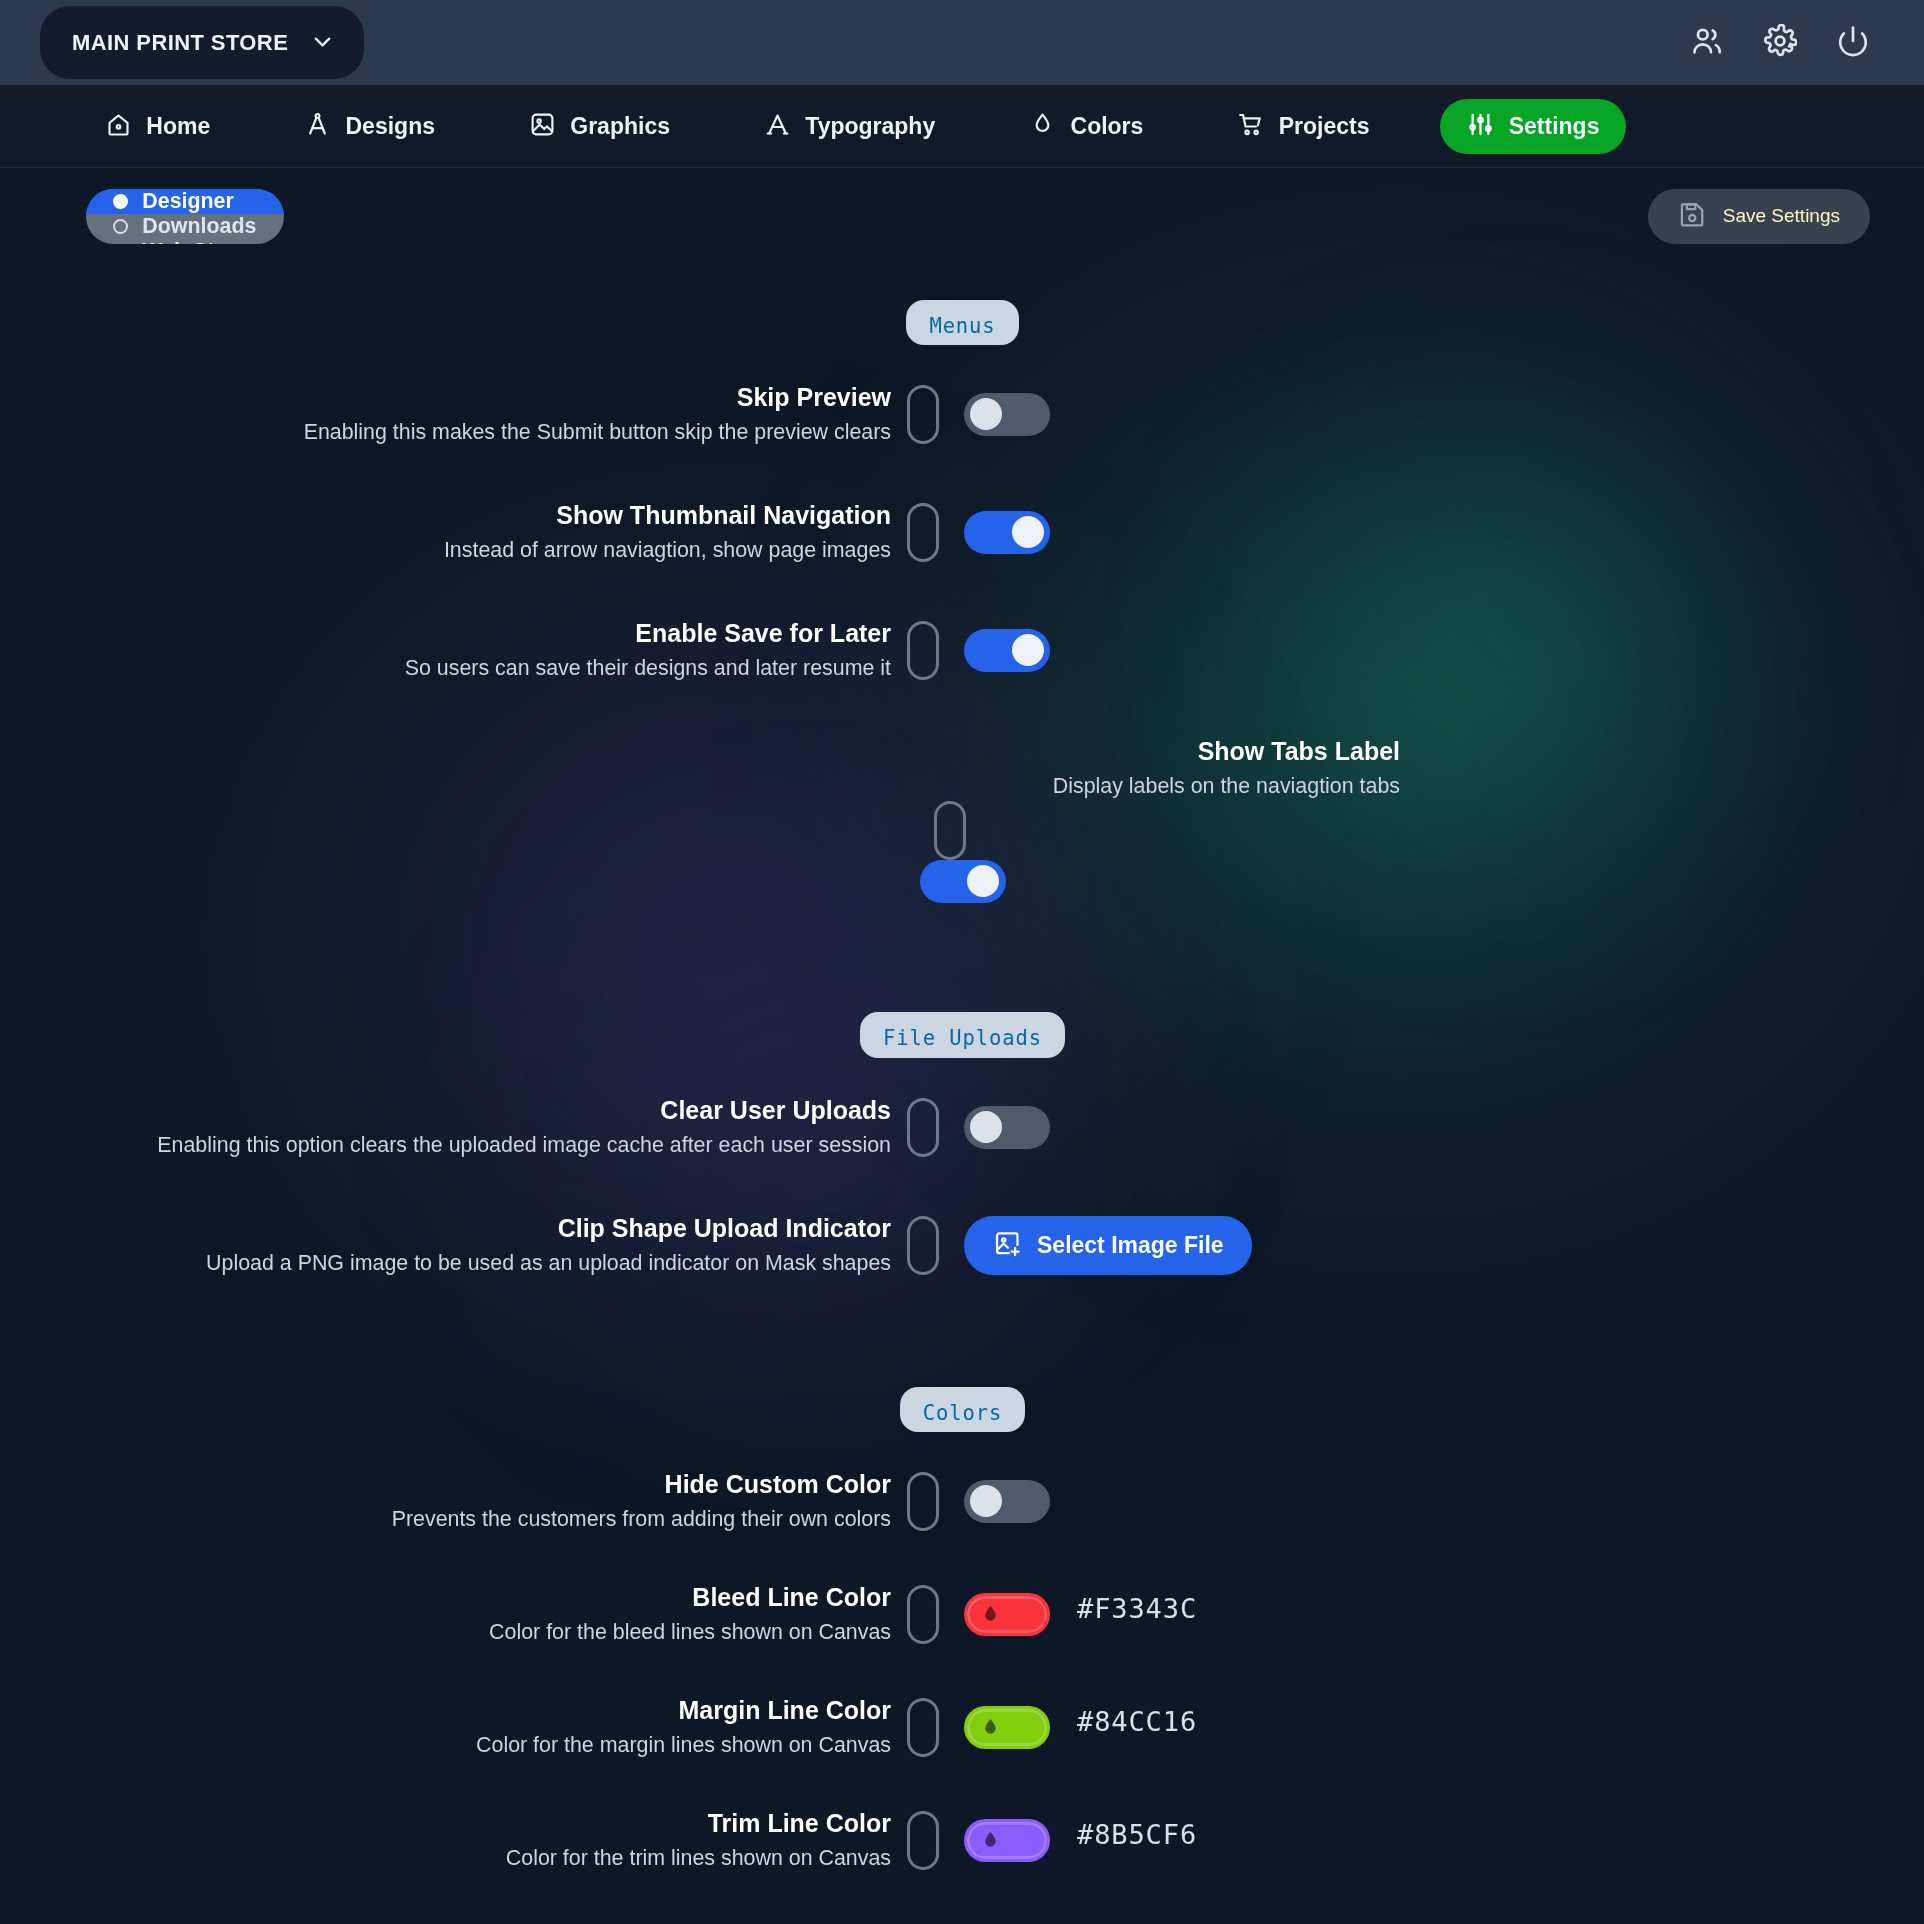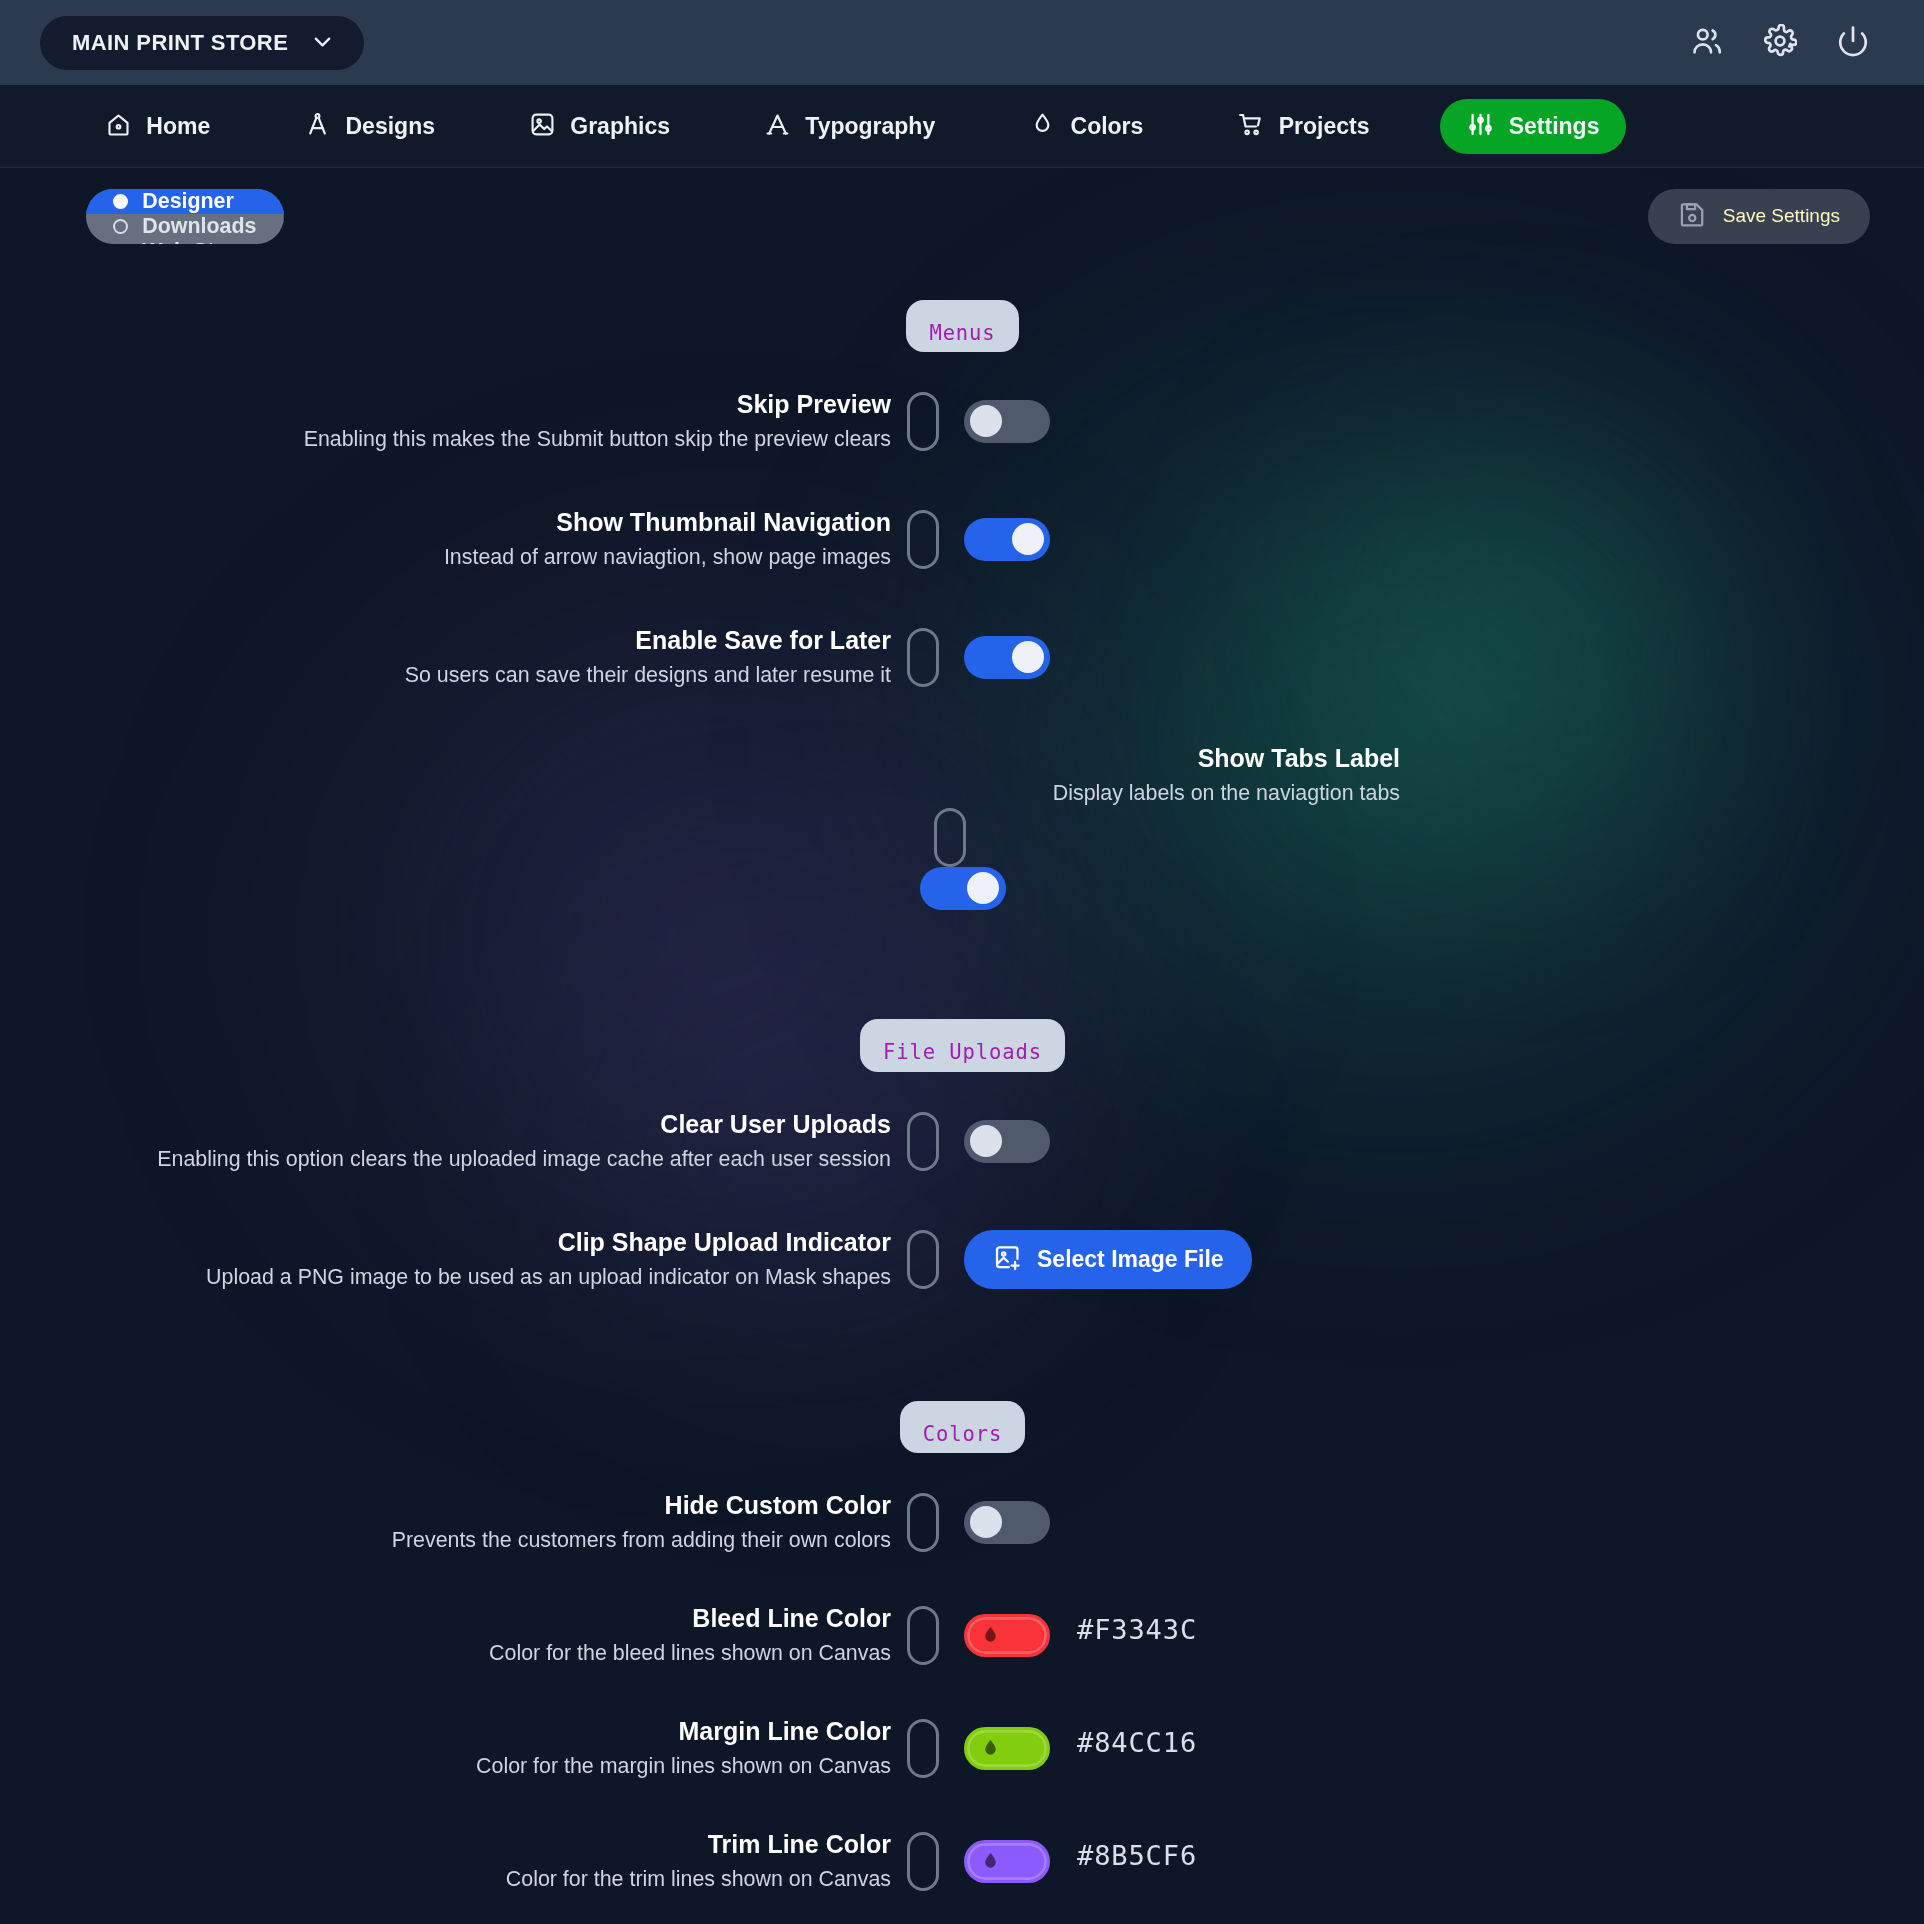--- a/index.html
+++ b/index.html
@@ -56,21 +56,21 @@
     height: 85px;
     background: #2b3a4f;
     display: flex;
     align-items: center;
     padding: 0 55px 0 40px;
   }
   .store-pill {
     display: flex;
     align-items: center;
     gap: 23px;
-    height: 54px;
+    height: 73px;
     padding: 0 30px 0 32px;
     background: #131c2e;
     border-radius: 30px;
     cursor: pointer;
   }
   .store-pill .label {
     color: #eef2f7;
     font-size: 22px;
     font-weight: 700;
     letter-spacing: 0.4px;
@@ -181,25 +181,25 @@
     z-index: 4;
     padding-top: 16px;
   }
   .section { position: relative; }
   .section-badge-wrap {
     display: flex;
     justify-content: center;
   }
   .section-badge {
     background: #ccd6e3;
-    color: #a21caf;
+    color: #0369a1;
     font-family: "DejaVu Sans Mono", "Liberation Mono", monospace;
     font-size: 20.5px;
     letter-spacing: 0.9px;
-    padding: 23px 23px 9px;
+    padding: 16px 23px 9px;
     border-radius: 18px;
     line-height: 1;
   }
 
   .row {
     display: flex;
     align-items: center;
     width: 100%;
     padding-left: 0;
   }

